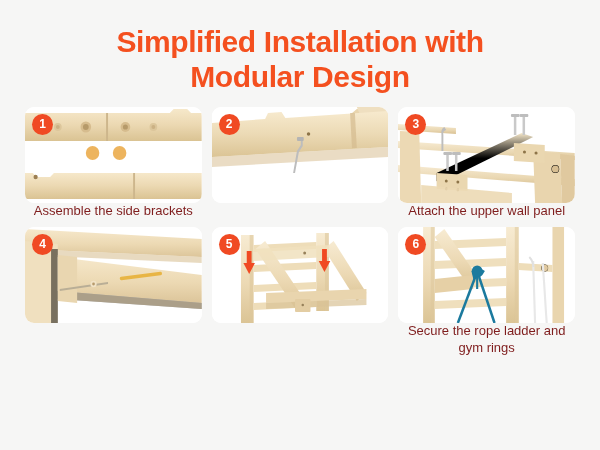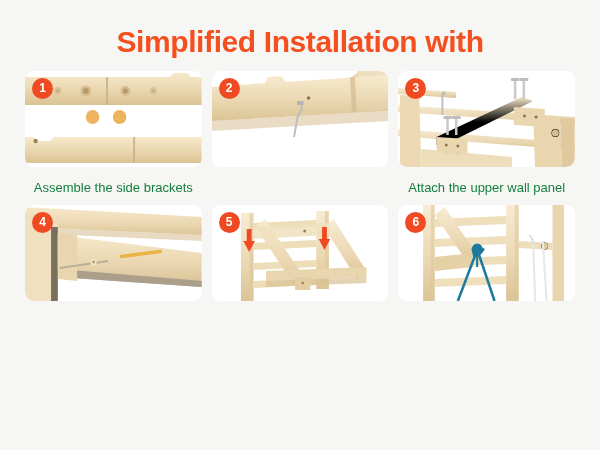--- a/index.html
+++ b/index.html
@@ -68,35 +68,36 @@
     border-radius: 50%;
     background: #f04a23;
     color: #ffffff;
     font-size: 12px;
     font-weight: bold;
     line-height: 21px;
     text-align: center;
     z-index: 9;
   }
   .caption {
-    margin-top: 13px;
+    margin-top: 0;
     text-align: center;
-    color: #15803d;
+    color: #7f1d1d;
     font-size: 13px;
     line-height: 1.28;
     max-width: 178px;
   }
 </style>
 </head>
 <body>
 
 <div class="page">
 
   <h1 class="title">
     <span class="line">Simplified Installation with</span>
+    <span class="line">Modular Design</span>
   </h1>
 
   <div class="grid">
 
     <div class="step">
       <div class="photo">
         <svg width="100%" height="100%" viewBox="0 0 183 96" preserveAspectRatio="none">
           <defs>
             <linearGradient id="w1" x1="0" y1="0" x2="0" y2="1">
               <stop offset="0%" stop-color="#f4e3c3"></stop>
@@ -355,16 +356,17 @@
           <g>
             <path d="M76 44 Q82 38 90 44 Q86 52 78 52 Z" fill="#1b7a9e"></path>
             <circle cx="82" cy="44" r="5.5" fill="#1b7a9e"></circle>
             <path d="M80 50 L62 96" stroke="#1b7a9e" stroke-width="2.6" fill="none"></path>
             <path d="M84 50 L100 96" stroke="#1b7a9e" stroke-width="2.6" fill="none"></path>
             <path d="M82 50 L82 62" stroke="#1b7a9e" stroke-width="2.2" fill="none"></path>
           </g>
         </svg>
         <div class="badge">6</div>
       </div>
+      <div class="caption">Secure the rope ladder and gym rings</div>
     </div>
 
   </div>
 </div>
 
 </body></html>

